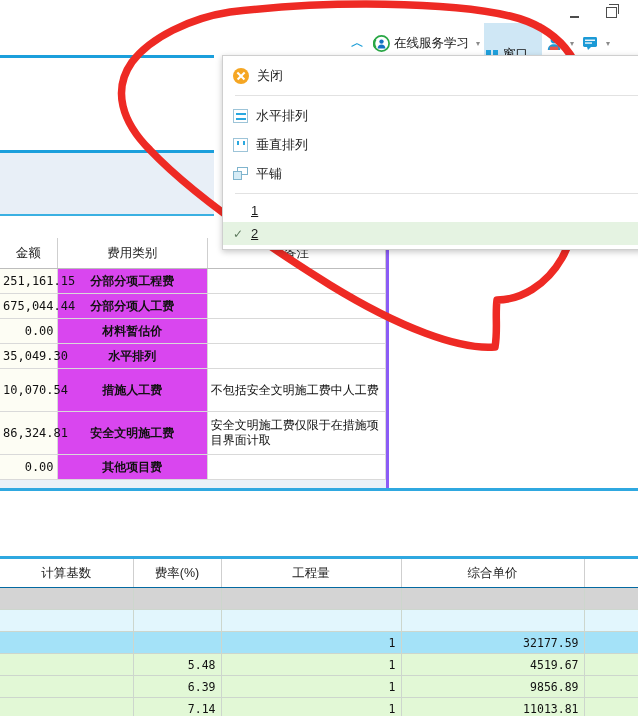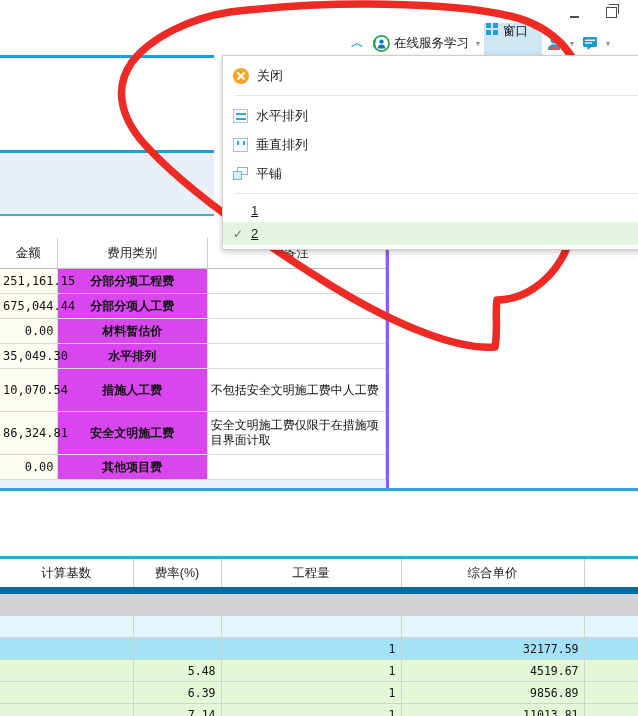--- a/index.html
+++ b/index.html
@@ -32,21 +32,21 @@
   .glyph-restore{display:block;width:9px;height:9px;border:1.4px solid #4d4d4d;position:relative;}
   .glyph-restore:after{content:"";position:absolute;left:2px;top:-4px;width:9px;height:9px;
         border:1.4px solid #4d4d4d;border-bottom:none;border-left:none;}
 
   
   #ribbon-right{left:345px;top:30px;width:293px;height:26px;display:flex;align-items:center;gap:0px;}
   .rb{display:flex;align-items:center;height:26px;padding:0 3px;white-space:nowrap;}
   .caret-up{color:#1f9fd8;font-size:13px;font-weight:bold;padding:0 6px;}
   .tiny-caret{color:#8b8b8b;font-size:8px;padding:0 4px;}
   .svc-label{font-size:12.5px;color:#1a1a1a;}
-  #btn-window{background:#cfe7f5;height:40px;display:flex;align-items:flex-start;padding:0 2px;}
+  #btn-window{background:#cfe7f5;height:40px;display:flex;align-items:flex-end;padding:0 2px;}
   .grid4{display:inline-block;width:13px;height:13px;position:relative;margin-right:4px;}
   .grid4 b{position:absolute;width:5px;height:5px;background:#1fa0dc;display:block;}
   .grid4 b:nth-child(1){left:0;top:0}.grid4 b:nth-child(2){left:7px;top:0}
   .grid4 b:nth-child(3){left:0;top:7px}.grid4 b:nth-child(4){left:7px;top:7px}
   .win-label{font-size:12.5px;color:#111;font-weight:normal;}
 
   
   .hrule{height:3px;background:#1b9fdc;}
   #rule-top{left:0;top:55px;width:214px;}
   #rule-mid{left:0;top:150px;width:214px;}
@@ -70,21 +70,21 @@
   #grid-bot-rule{left:0;top:488px;width:638px;height:3px;background:#2fa8e0;}
   #lower-title{left:0;top:491px;width:638px;height:34px;background:#ffffff;}
 
   #tabstrip{position:absolute;left:0;top:525px;width:638px;height:32px;background:#fff;}
   #tab-underline{position:absolute;left:0;top:556px;width:638px;height:3px;background:#2fa8e0;}
 
   
   #grid-bot{position:absolute;left:0;top:559px;width:638px;height:157px;overflow:hidden;background:#fff;}
   #grid-bot table{border-collapse:collapse;width:760px;table-layout:fixed;}
   #grid-bot th{height:26px;font-weight:normal;font-size:12.5px;color:#1c1c1c;background:#ffffff;
-      border-right:1px solid #cfcfcf;border-bottom:7px solid #0369a1;text-align:center;}
+      border-right:1px solid #cfcfcf;border-bottom:1px solid #0369a1;text-align:center;}
   #grid-bot td{height:21px;border-right:1px solid #cdd6cd;border-bottom:1px solid #cdd6cd;
       font-size:12px;padding:0 5px;color:#111;
       font-family:"DejaVu Sans Mono","Liberation Mono",monospace;font-size:11.5px;text-align:right;
       white-space:nowrap;overflow:hidden;}
   tr.row-gray td{background:#d4d4d4;border-bottom:1px solid #c3c3c3;border-right:1px solid #c3c3c3;font-weight:bold;}
   tr.row-palecyan td{background:#e2f6fd;border-right:1px solid #cfe3e9;border-bottom:1px solid #cfe3e9;}
   tr.row-cyan td{background:#a4e2f8;border-right:1px solid #8fd2ec;border-bottom:1px solid #8fd2ec;}
   tr.row-green td{background:#e2f8d6;}
 
   

